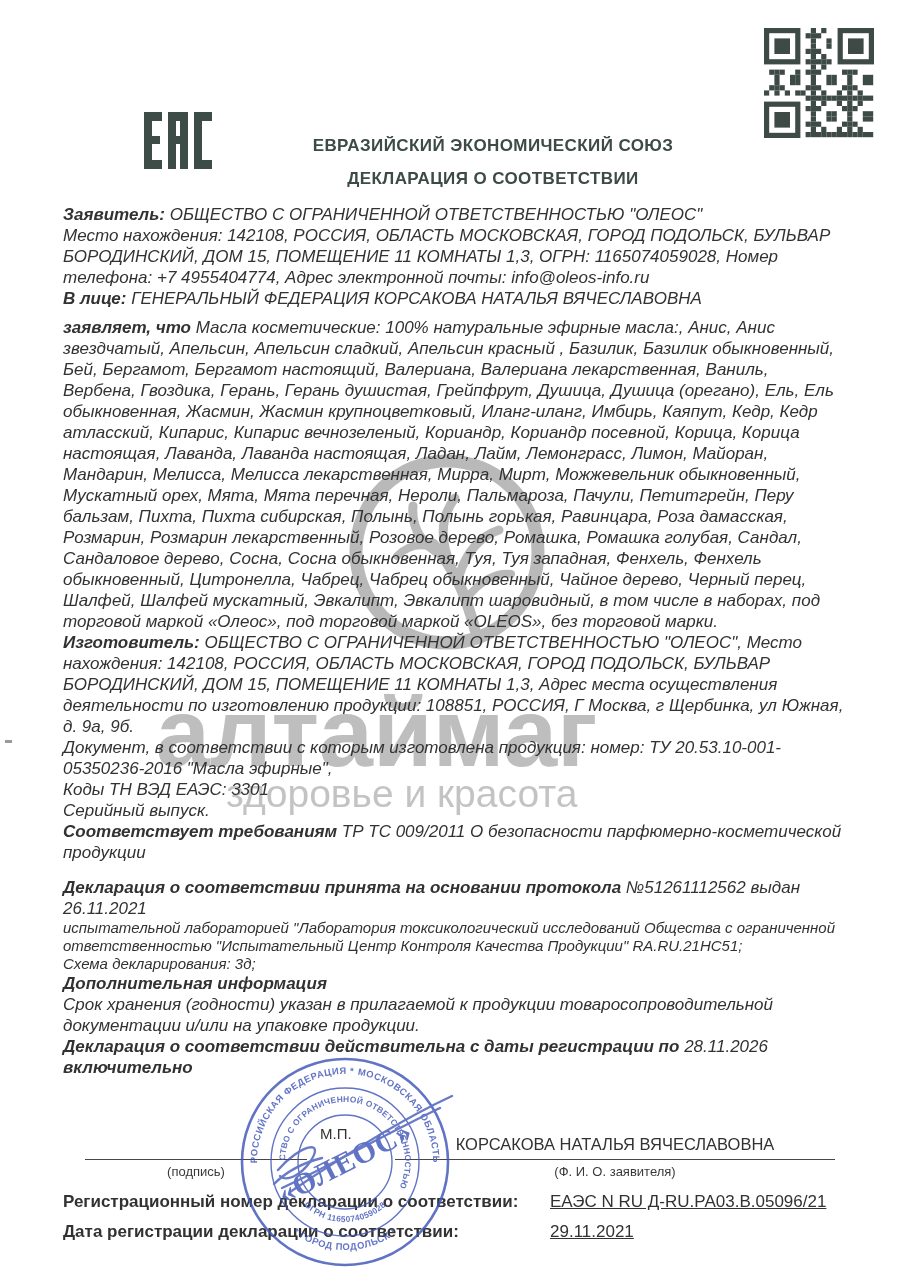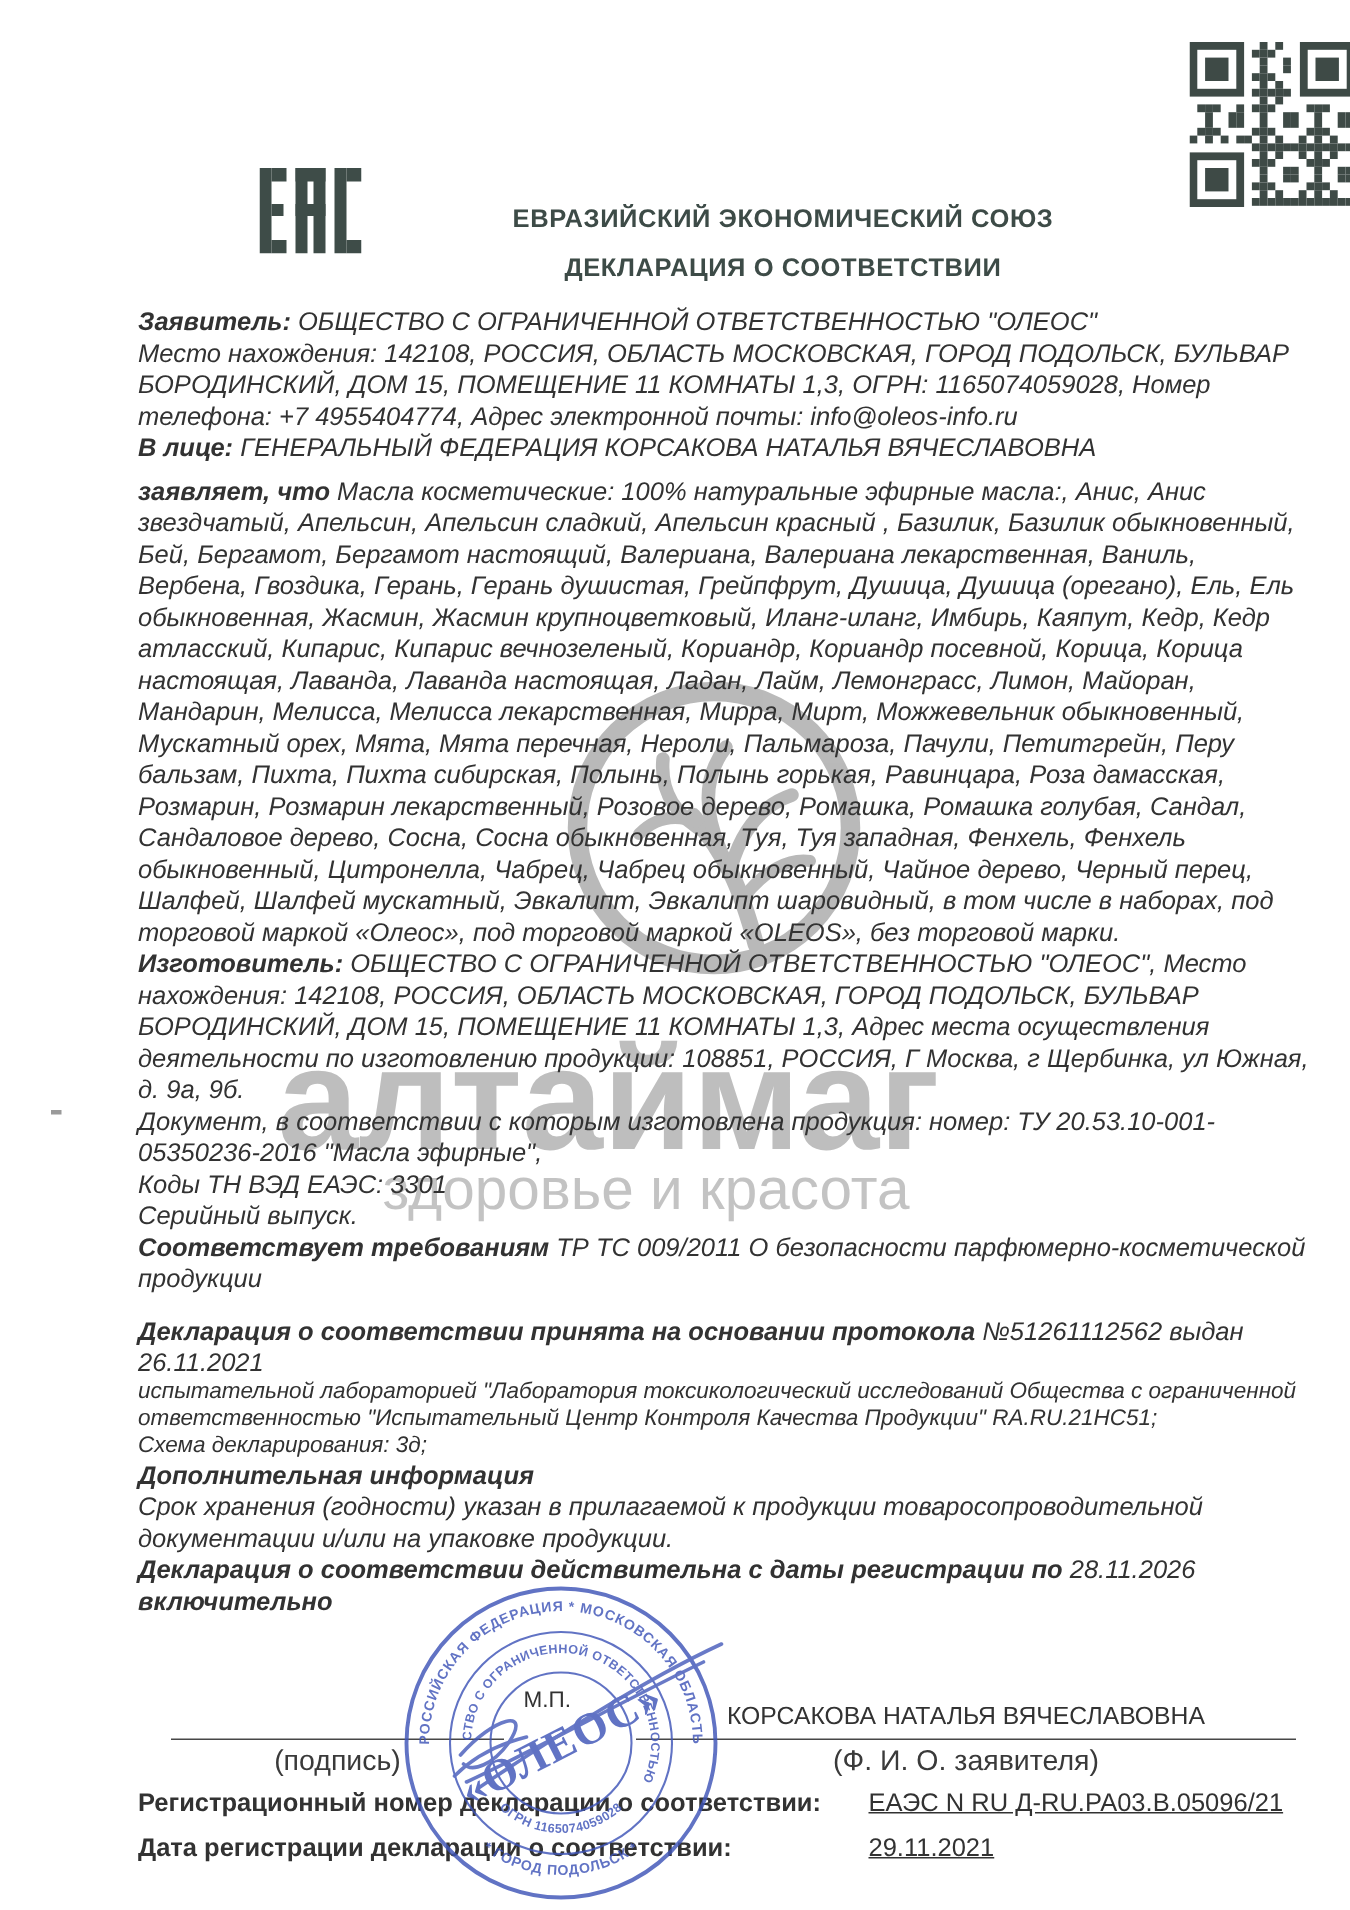--- a/index.html
+++ b/index.html
@@ -1,18 +1,18 @@
 <!DOCTYPE html>
 <html><head>
 <meta charset="utf-8">
 <style>
   html,body{margin:0;padding:0;background:#ffffff;}
   body{width:900px;height:1273px;position:relative;overflow:hidden;
        font-family:"Liberation Sans",sans-serif;color:#323232;}
-  .page{position:absolute;inset:0;background:#fff;margin-left:29px;}
+  .page{position:absolute;inset:0;background:#fff;}
 
   
   .eac-svg{position:absolute;left:144px;top:112px;}
   .qr-svg{position:absolute;left:764px;top:28px;}
   .titles{position:absolute;left:150px;top:136px;width:686px;text-align:center;
           color:#3d4b47;font-weight:bold;font-size:17px;letter-spacing:.4px;z-index:2;}
   .titles .t2{margin-top:13px;}
 
   
   .wm{position:absolute;z-index:0;pointer-events:none;}
@@ -30,21 +30,21 @@
   .basis1{margin-top:14px !important;}
   .small{font-size:15px;line-height:18px;}
 
   
   .abs{position:absolute;z-index:1;}
   .mp{left:320px;top:1125px;font-weight:normal;font-size:15px;}
   .fio-name{left:395px;top:1135px;width:440px;text-align:center;font-size:16.5px;}
   .sig-line{height:0;border-top:1.6px solid #474747;top:1159px;}
   .line-left{left:85px;width:222px;}
   .line-right{left:395px;width:440px;}
-  .cap{top:1164px;font-size:19px;text-align:center;color:#3a3a3a;}
+  .cap{top:1164px;font-size:13px;text-align:center;color:#3a3a3a;}
   .cap-left{left:85px;width:222px;}
   .cap-right{left:395px;width:440px;}
   .reg-row{left:63px;width:782px;font-size:17px;}
   .reg1{top:1192px;}
   .reg2{top:1222px;}
   .reg-val{position:absolute;left:487px;top:0;font-weight:normal;text-decoration:underline;}
 
   .stamp-svg{position:absolute;left:230px;top:1050px;z-index:2;opacity:.82;pointer-events:none;}
   .ring-text{font-size:9.4px;letter-spacing:.6px;fill:#3f55b8;font-weight:bold;}
   .ring-text-inner{font-size:8.4px;letter-spacing:.3px;fill:#3f55b8;font-weight:bold;}

